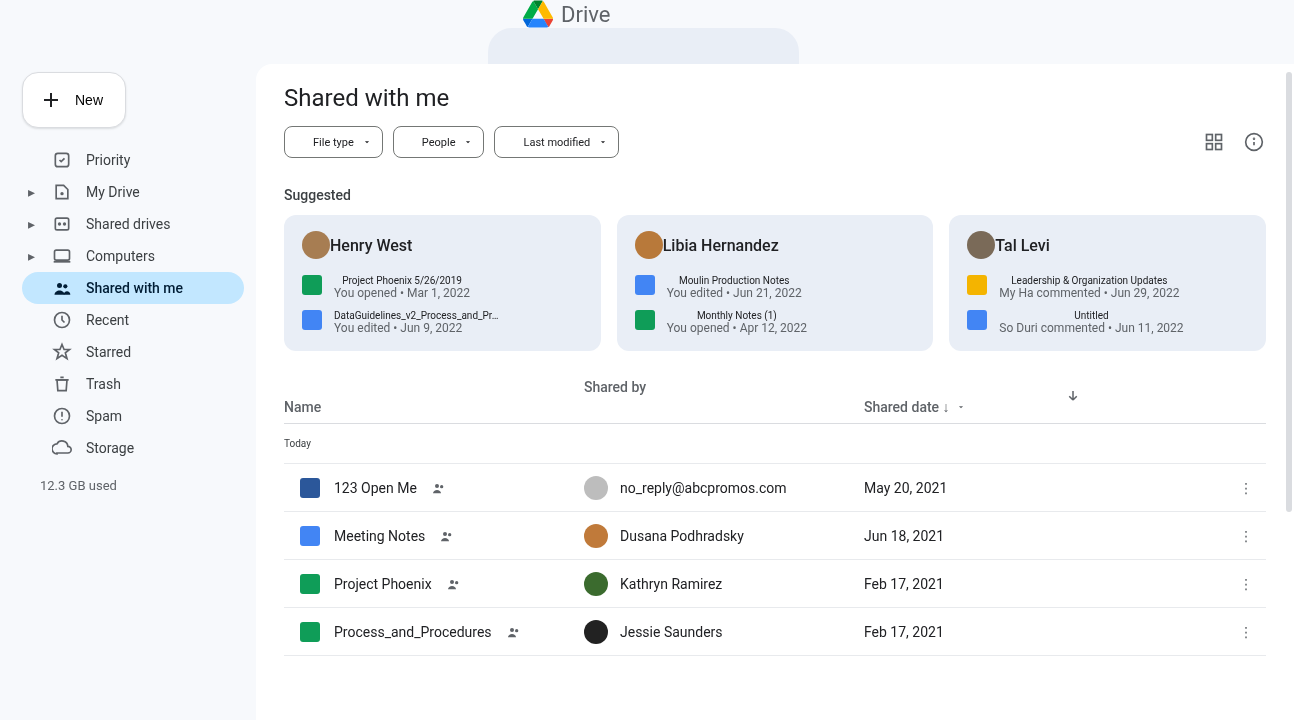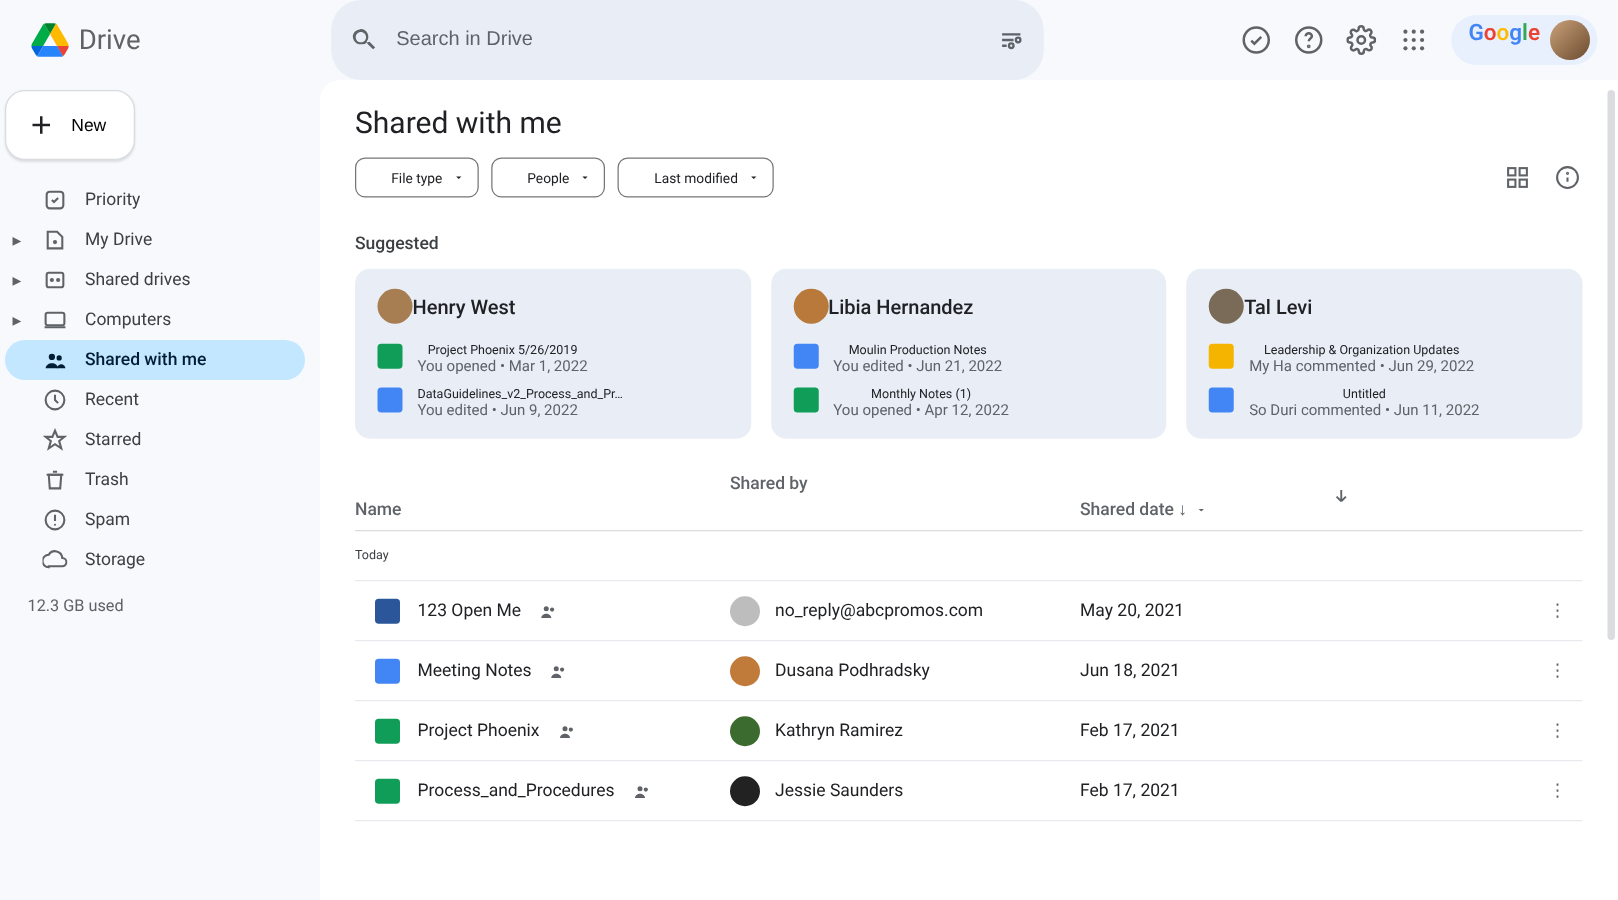--- a/index.html
+++ b/index.html
@@ -9,21 +9,22 @@
   color: #202124;
   width: 1294px;
   height: 720px;
   overflow: hidden;
 }
 
 .header {
   height: 64px;
   display: flex;
   align-items: center;
-  padding: 0 16px 0 25px;
+  padding: 0 16px 0 8px;
+  flex-direction: column;
 }
 .brand {
   display: flex;
   align-items: center;
   gap: 8px;
   width: 240px;
 }
 .brand-name {
   font-size: 22px;
   color: #5f6368;
@@ -74,21 +75,21 @@
 .google-word { font-weight: 600; font-size: 18px;}
 .avatar {
   width: 32px; height: 32px; border-radius: 50%;
   background: #c28f5a; background-size: cover;
   display:inline-block;
 }
 
 .shell { display: flex; height: calc(720px - 64px); }
 .sidebar {
   width: 256px;
-  padding: 8px 12px 0 4px;
+  padding: 8px 12px 0 22px;
 }
 .new-btn {
   height: 56px;
   padding: 0 22px 0 16px;
   background: #fff;
   border: 1px solid #dadce0;
   border-radius: 16px;
   display: inline-flex;
   align-items: center;
   gap: 12px;

